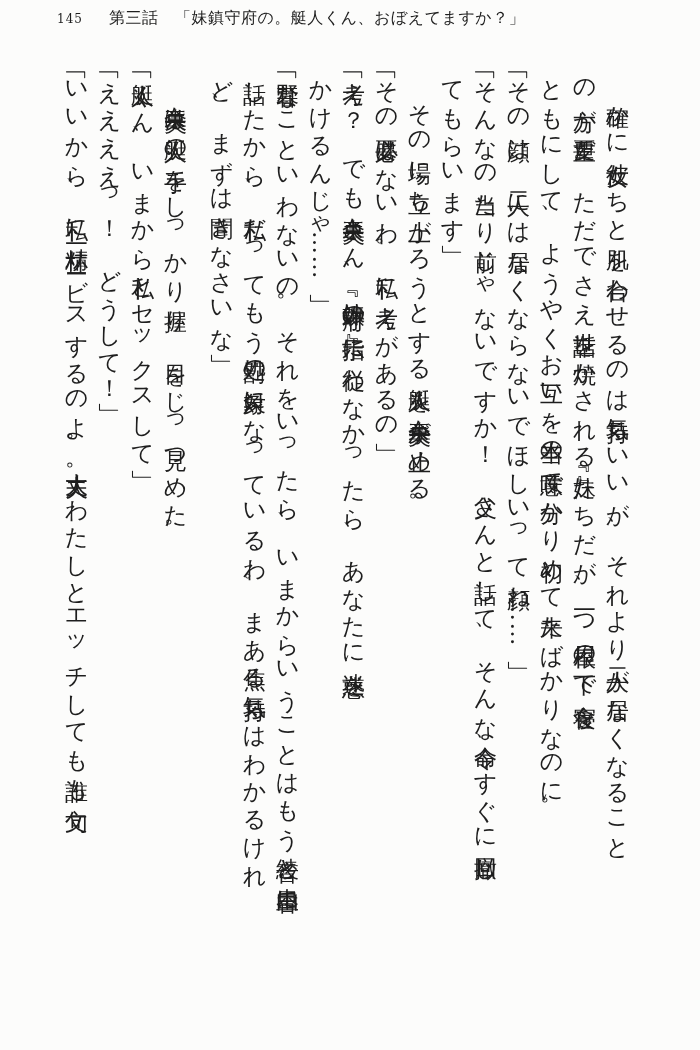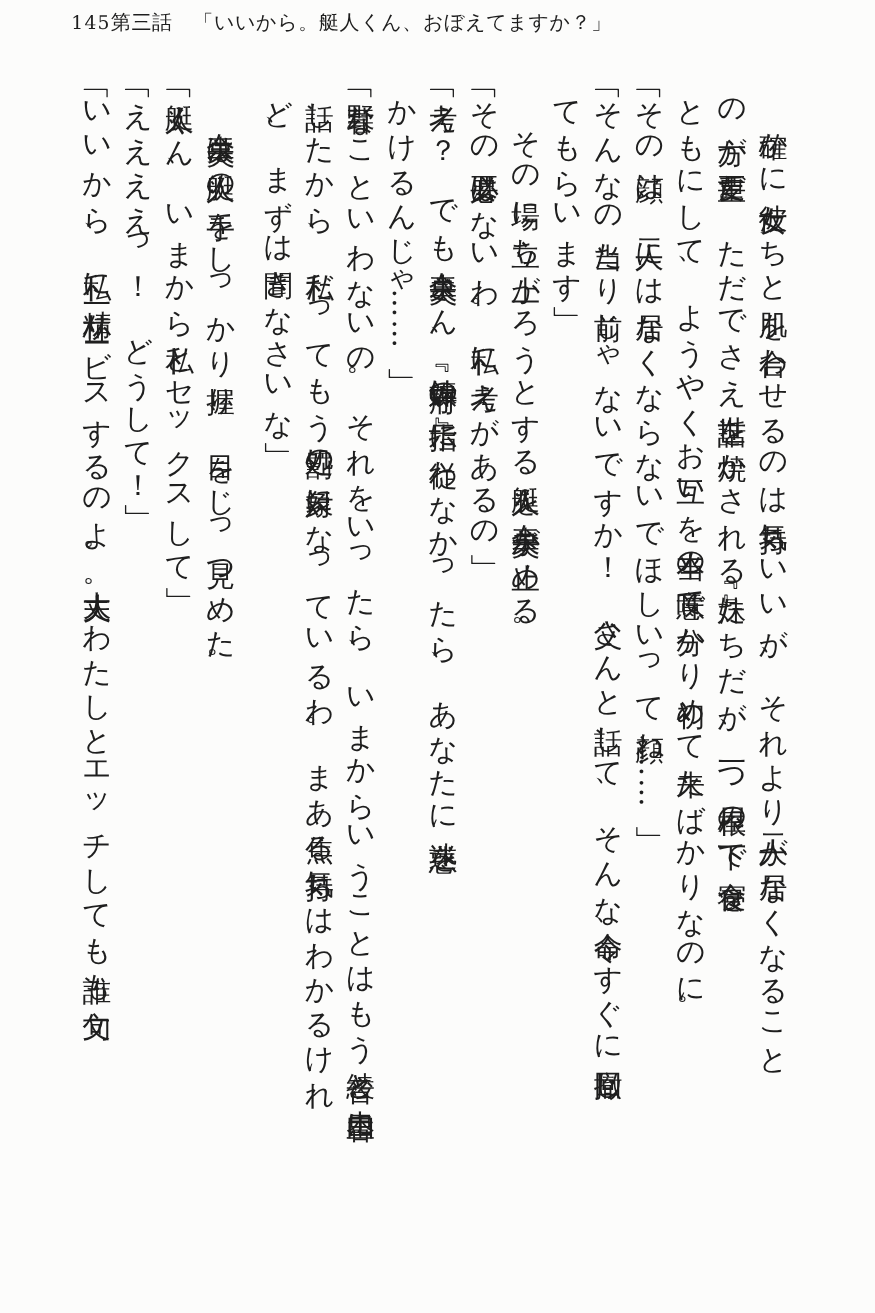--- a/index.html
+++ b/index.html
@@ -26,21 +26,22 @@
     left: 57px;
     right: 20px;
     display: flex;
     align-items: baseline;
     font-size: 16px;
     line-height: 1.2;
     white-space: nowrap;
     letter-spacing: 0.5px;
   }
   .running-head .page-num {
-    font-size: 15px;
+    font-size: 12px;
+    margin-right: 26px;
     letter-spacing: 1px;
   }
   .body-text {
     position: absolute;
     top: 64px;
     right: 66px;
     height: 940px;
     writing-mode: vertical-rl;
     text-orientation: mixed;
     font-size: 23px;
@@ -56,21 +57,21 @@
     margin-right: 13px; 
   }
 </style>
 </head>
 <body>
 
 <div class="page">
 
   <div class="running-head">
     <span class="page-num">145</span>
-    <span class="chapter-title">第三話　「いいから。艇人くん、おぼえてますか？」</span>
+    <span class="chapter-title">第三話　「妹鎮守府の。艇人くん、おぼえてますか？」</span>
   </div>
 
   <div class="body-text">
     <p>　確かに彼女たちと肌を合わせるのは気持ちいいが、それより二人が居なくなること</p>
     <p>の方が重要だ。ただでさえ世話を焼かされる『妹』たちだが、一つ屋根の下で寝食を</p>
     <p>ともにして、ようやくお互いを本当の意味で分かり初めて来たばかりなのに。</p>
     <p>「その顔は、二人には居なくならないでほしいって顔ね……」</p>
     <p>「そんなの当たり前じゃないですか！　父さんと話して、そんな命令、すぐに撤回し</p>
     <p>てもらいます」</p>
     <p>　その場に立ち上がろうとする艇人を奈央美が止める。</p>

